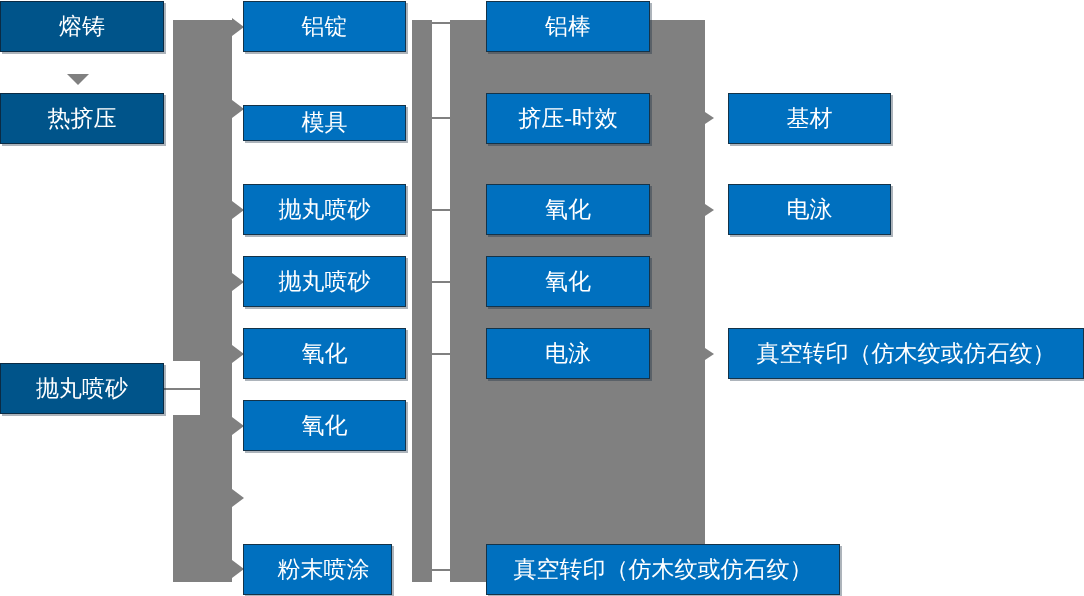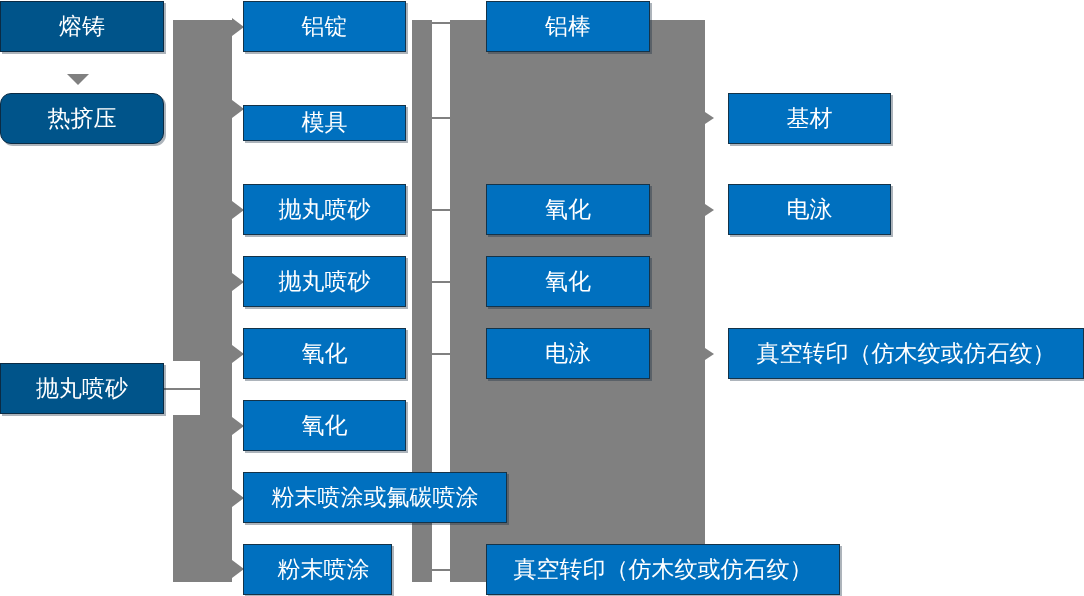--- a/index.html
+++ b/index.html
@@ -87,42 +87,42 @@
 
   <div class="arrow-head small" style="left:705px;top:112px;"></div>
   <div class="arrow-head small" style="left:705px;top:204px;"></div>
   <div class="arrow-head small" style="left:705px;top:348px;"></div>
   <div class="thinline" style="left:697px;top:117px;width:9px;"></div>
   <div class="thinline" style="left:697px;top:209px;width:9px;"></div>
   <div class="thinline" style="left:697px;top:353px;width:9px;"></div>
 
   <div class="box dark f23" style="left:0px;top:1px;width:164px;height:51px;">熔铸</div>
 
-  <div class="box dark f23" style="left:0px;top:93px;width:164px;height:51px;border-radius:11px;">热挤压</div>
+  <div class="box dark f23" style="left:0px;top:93px;width:164px;height:51px;">热挤压</div>
 
   <div class="box dark f23" style="left:0px;top:363px;width:164px;height:51px;">抛丸喷砂</div>
 
   <div class="box light f23" style="left:243px;top:1px;width:163px;height:51px;">铝锭</div>
 
   <div class="box light f23" style="left:243px;top:105px;width:163px;height:36px;">模具</div>
 
   <div class="box light f23" style="left:243px;top:184px;width:163px;height:51px;">抛丸喷砂</div>
 
   <div class="box light f23" style="left:243px;top:256px;width:163px;height:51px;">抛丸喷砂</div>
 
   <div class="box light f23" style="left:243px;top:328px;width:163px;height:51px;">氧化</div>
 
   <div class="box light f23" style="left:243px;top:400px;width:163px;height:51px;">氧化</div>
 
-  <div class="box light f23" style="left:243px;top:472px;width:264px;height:51px;">粉末喷涂或氟碳喷涂</div>
 
   <div class="box light f23" style="left:243px;top:544px;width:149px;height:51px;padding-left:12px;">粉末喷涂</div>
 
   <div class="box light f23" style="left:486px;top:1px;width:164px;height:51px;">铝棒</div>
 
+  <div class="box light f23" style="left:486px;top:93px;width:164px;height:51px;">挤压-时效</div>
 
   <div class="box light f23" style="left:486px;top:184px;width:164px;height:51px;">氧化</div>
 
   <div class="box light f23" style="left:486px;top:256px;width:164px;height:51px;">氧化</div>
 
   <div class="box light f23" style="left:486px;top:328px;width:164px;height:51px;">电泳</div>
 
   <div class="box light f23" style="left:486px;top:544px;width:354px;height:51px;">真空转印（仿木纹或仿石纹）</div>
 
   <div class="box light f23" style="left:728px;top:93px;width:163px;height:51px;text-align:right;">基材</div>

